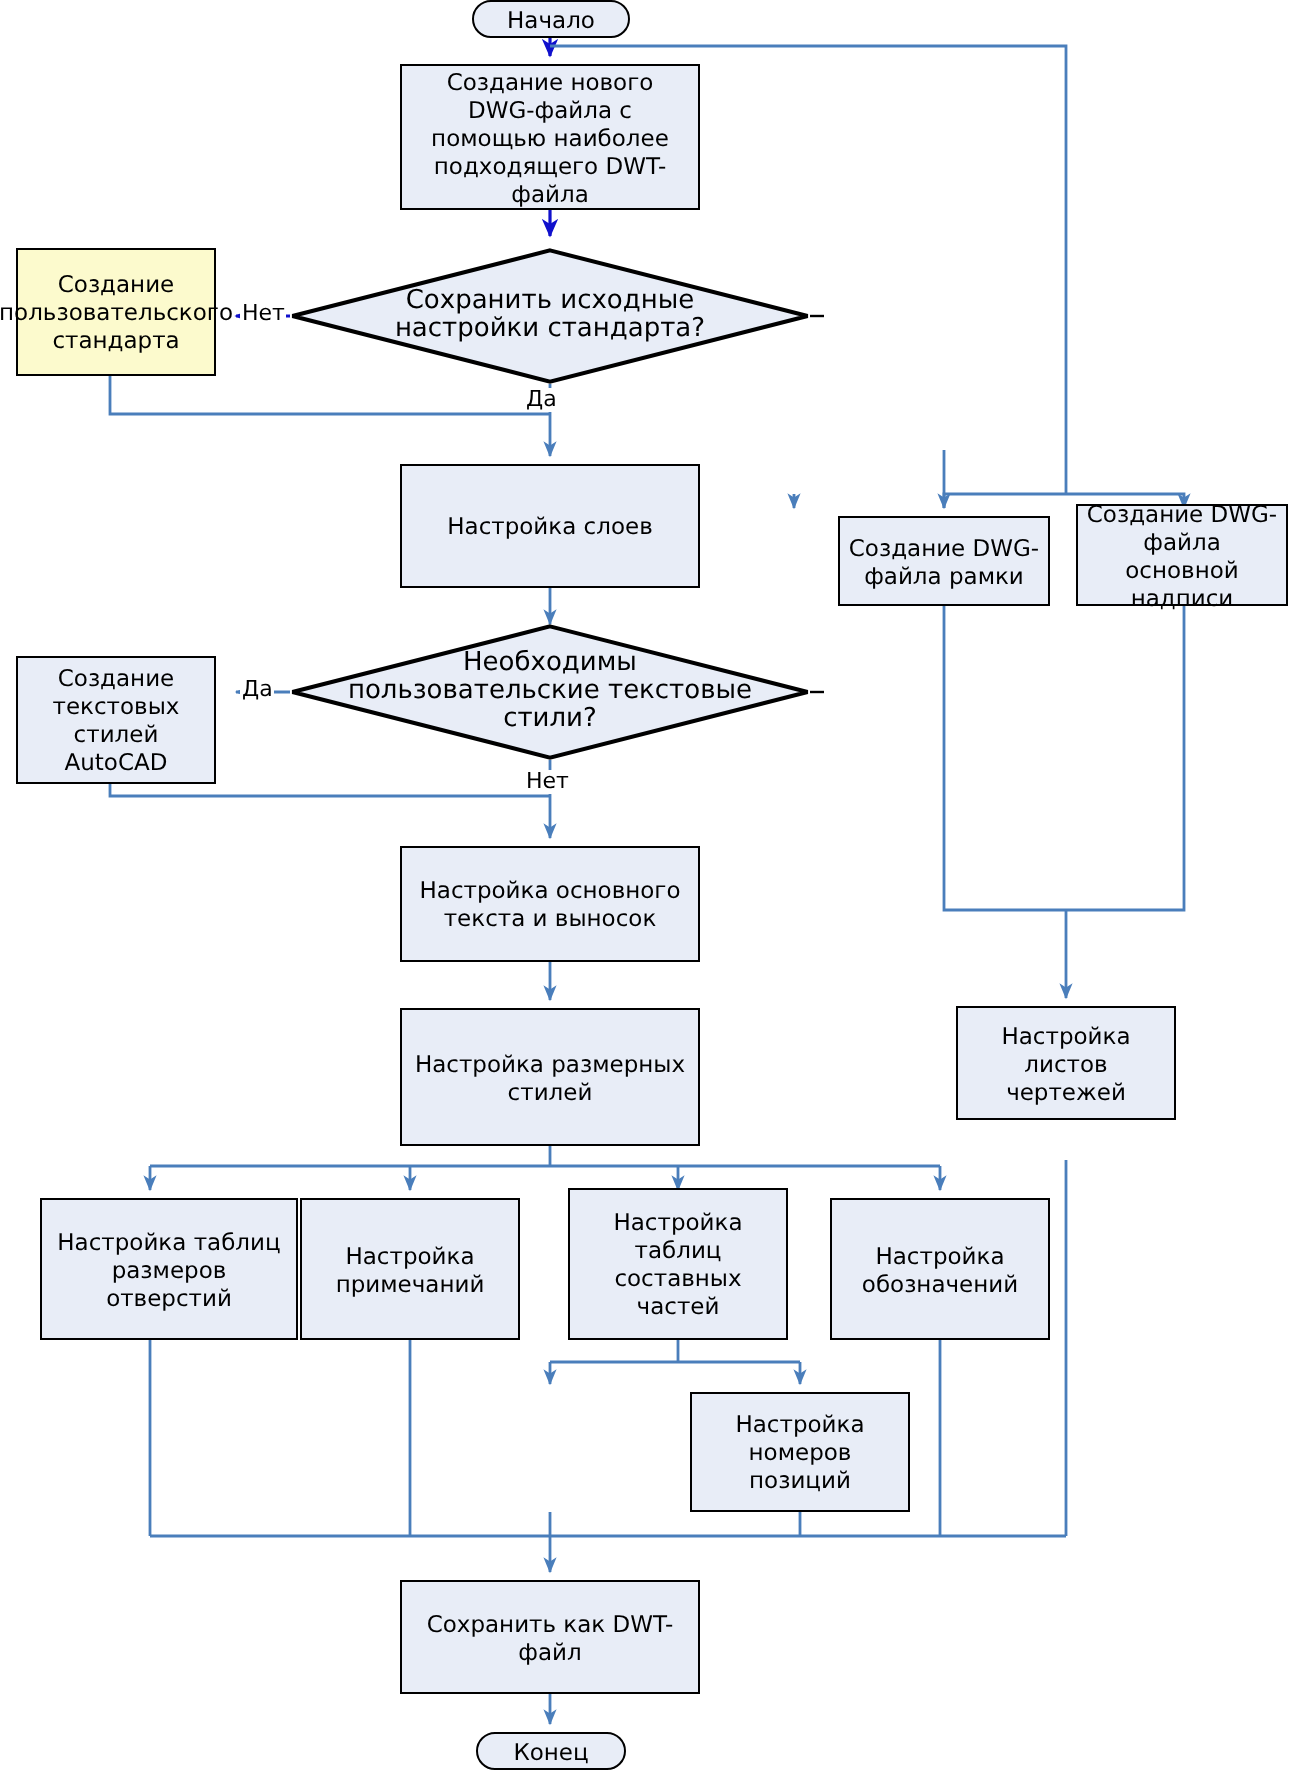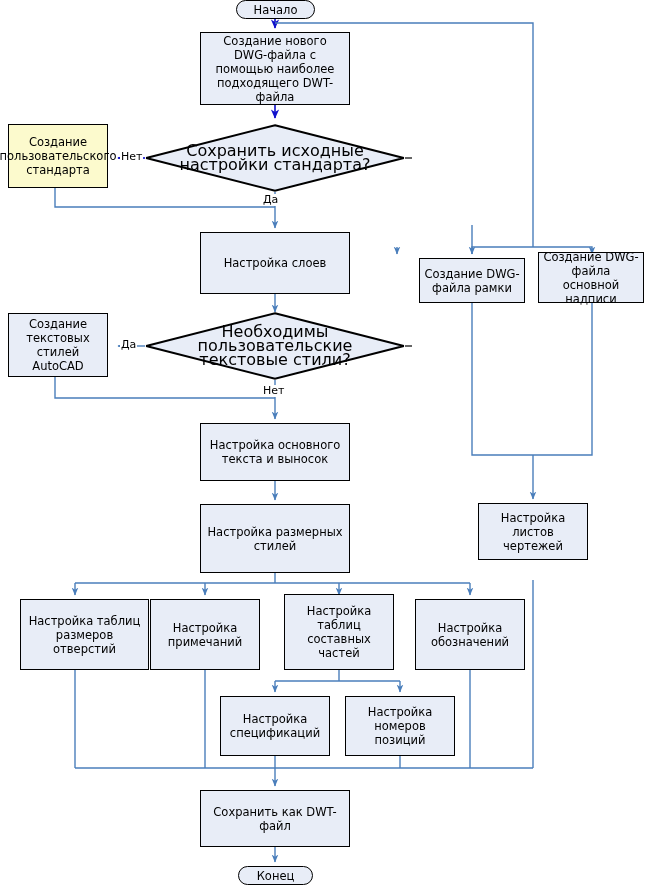--- a/index.html
+++ b/index.html
@@ -51,21 +51,21 @@
     justify-content: center;
   }
   .decision-wrap svg.shape {
     position: absolute;
     left: 0;
     top: 0;
   }
   .decision-label {
     position: relative;
     text-align: center;
-    font-size: 16px;
+    font-size: 13px;
     line-height: 14px;
     color: #000;
     z-index: 2;
     width: 78%;
   }
   .terminator {
     position: absolute;
     box-sizing: border-box;
     background: #e8edf7;
     border: 1.6px solid #000000;
@@ -185,21 +185,21 @@
     <span>Настройка слоев</span>
   </div>
 
   <div class="decision-wrap" style="left:145px; top:312px; width:260px; height:68px;">
     <svg class="shape" width="260" height="68" viewBox="0 0 260 68">
       <polygon points="130,1.2 258.8,34 130,66.8 1.2,34" fill="#e8edf7" stroke="#000000" stroke-width="2"></polygon>
     </svg>
     <div class="decision-label">Необходимы пользовательские текстовые стили?</div>
   </div>
 
-  <div class="node process" style="left:8px; top:313px; width:100px; height:64px;">
+  <div class="node process" style="left:8px; top:328px; width:100px; height:64px;">
     <span>Создание текстовых стилей AutoCAD</span>
   </div>
 
   <div class="node process" style="left:200px; top:423px; width:150px; height:58px;">
     <span>Настройка основного текста и выносок</span>
   </div>
 
   <div class="node process" style="left:200px; top:504px; width:150px; height:69px;align-items:center;">
     <span>Настройка размерных стилей</span>
   </div>
@@ -213,23 +213,20 @@
   </div>
 
   <div class="node process" style="left:284px; top:594px; width:110px; height:76px;">
     <span>Настройка таблиц составных частей</span>
   </div>
 
   <div class="node process" style="left:415px; top:599px; width:110px; height:71px;">
     <span>Настройка обозначений</span>
   </div>
 
-  <div class="node process" style="left:220px; top:696px; width:110px; height:60px;">
-    <span>Настройка спецификаций</span>
-  </div>
 
   <div class="node process" style="left:345px; top:696px; width:110px; height:60px;">
     <span>Настройка номеров позиций</span>
   </div>
 
   <div class="node process" style="left:419px; top:258px; width:106px; height:45px;">
     <span>Создание DWG-файла рамки</span>
   </div>
 
   <div class="node process" style="left:538px; top:252px; width:106px; height:51px;">

